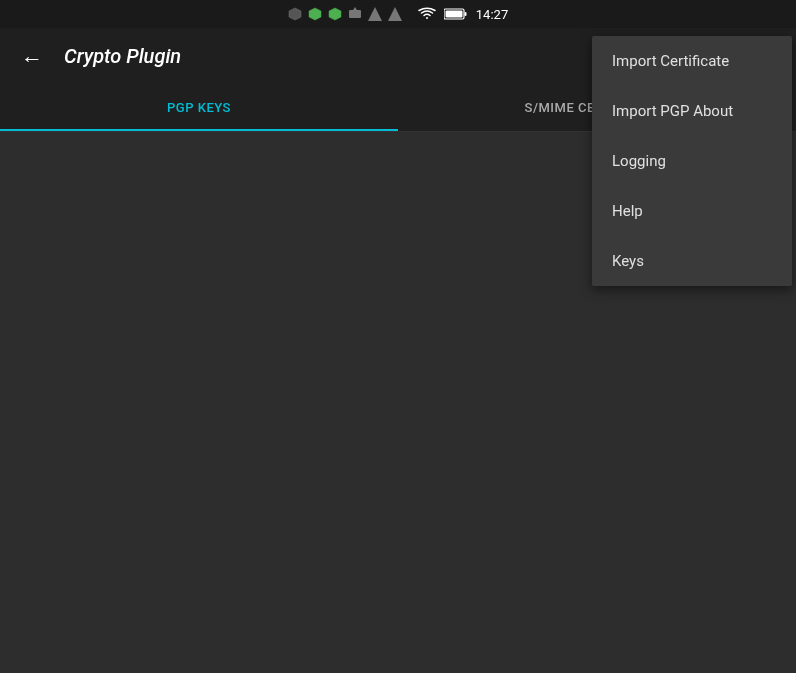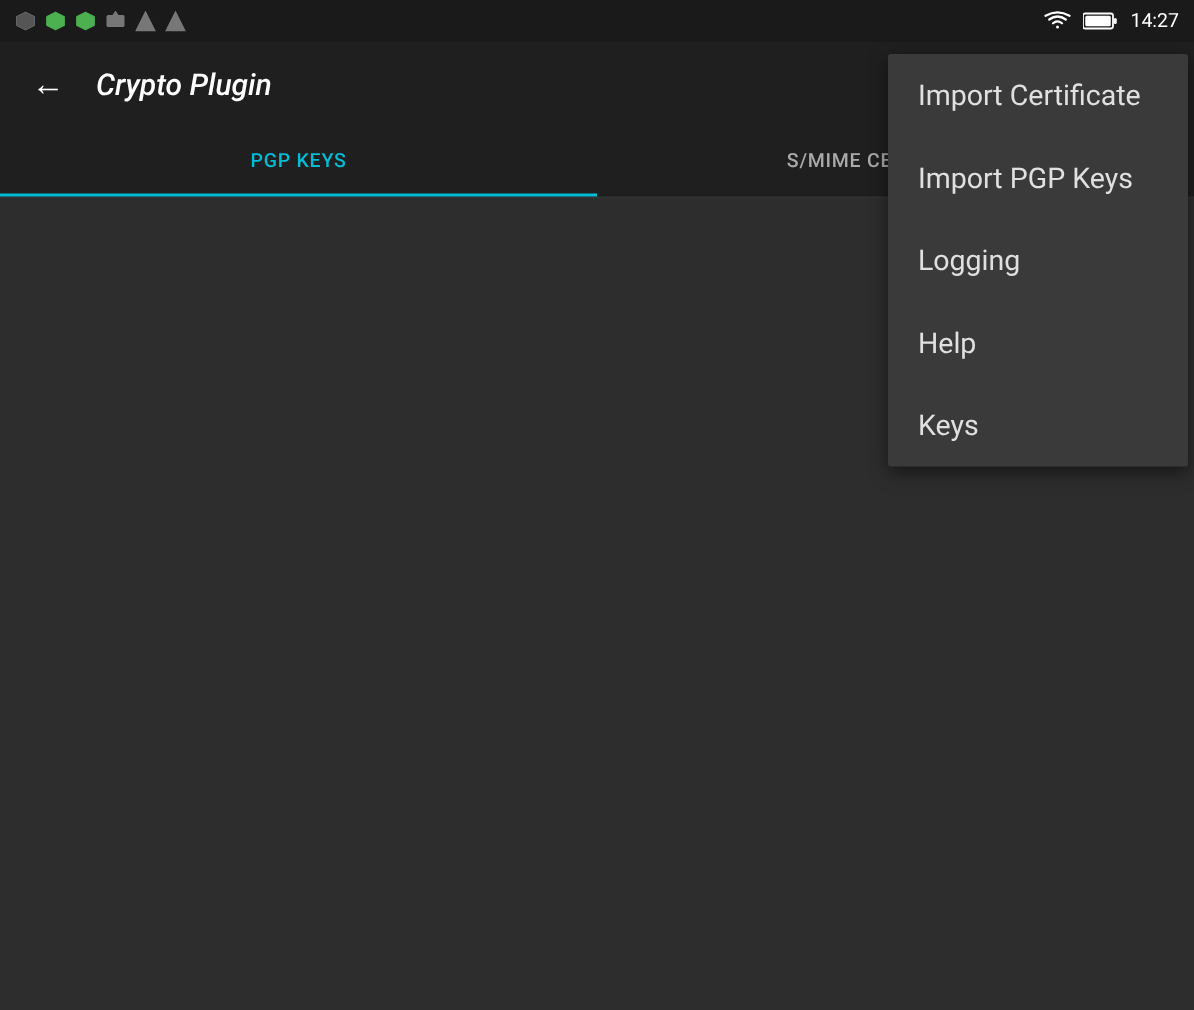--- a/index.html
+++ b/index.html
@@ -16,21 +16,21 @@
       overflow: hidden;
       position: relative;
     }
 
     
     .status-bar {
       height: 28px;
       background-color: #1a1a1a;
       display: flex;
       align-items: center;
-      justify-content: space-between;
+      justify-content: center;
       padding: 0 10px;
       gap: 16px;
     }
 
     .status-bar-left {
       display: flex;
       align-items: center;
       gap: 6px;
     }
 
@@ -124,21 +124,21 @@
       min-width: 200px;
       border-radius: 2px;
       box-shadow: 0 4px 12px rgba(0,0,0,0.5);
       z-index: 100;
       overflow: hidden;
     }
 
     .dropdown-item {
       padding: 16px 20px;
       color: #e0e0e0;
-      font-size: 19px;
+      font-size: 15px;
       cursor: pointer;
       display: flex;
       align-items: center;
     }
   </style>
 </head>
 <body>
 
 <div class="status-bar">
   <div class="status-bar-left">
@@ -197,21 +197,21 @@
   </div>
 </div>
 
 <div class="main-content"></div>
 
 <div class="dropdown-menu">
   <div class="dropdown-item">
     <span>Import Certificate</span>
   </div>
   <div class="dropdown-item">
-    <span>Import PGP Keys</span>
+    <span>Import PGP About</span>
   </div>
   <div class="dropdown-item">
     <span>Logging</span>
   </div>
   <div class="dropdown-item">
     <span>Help</span>
   </div>
   <div class="dropdown-item">
     <span>Keys</span>
   </div>

